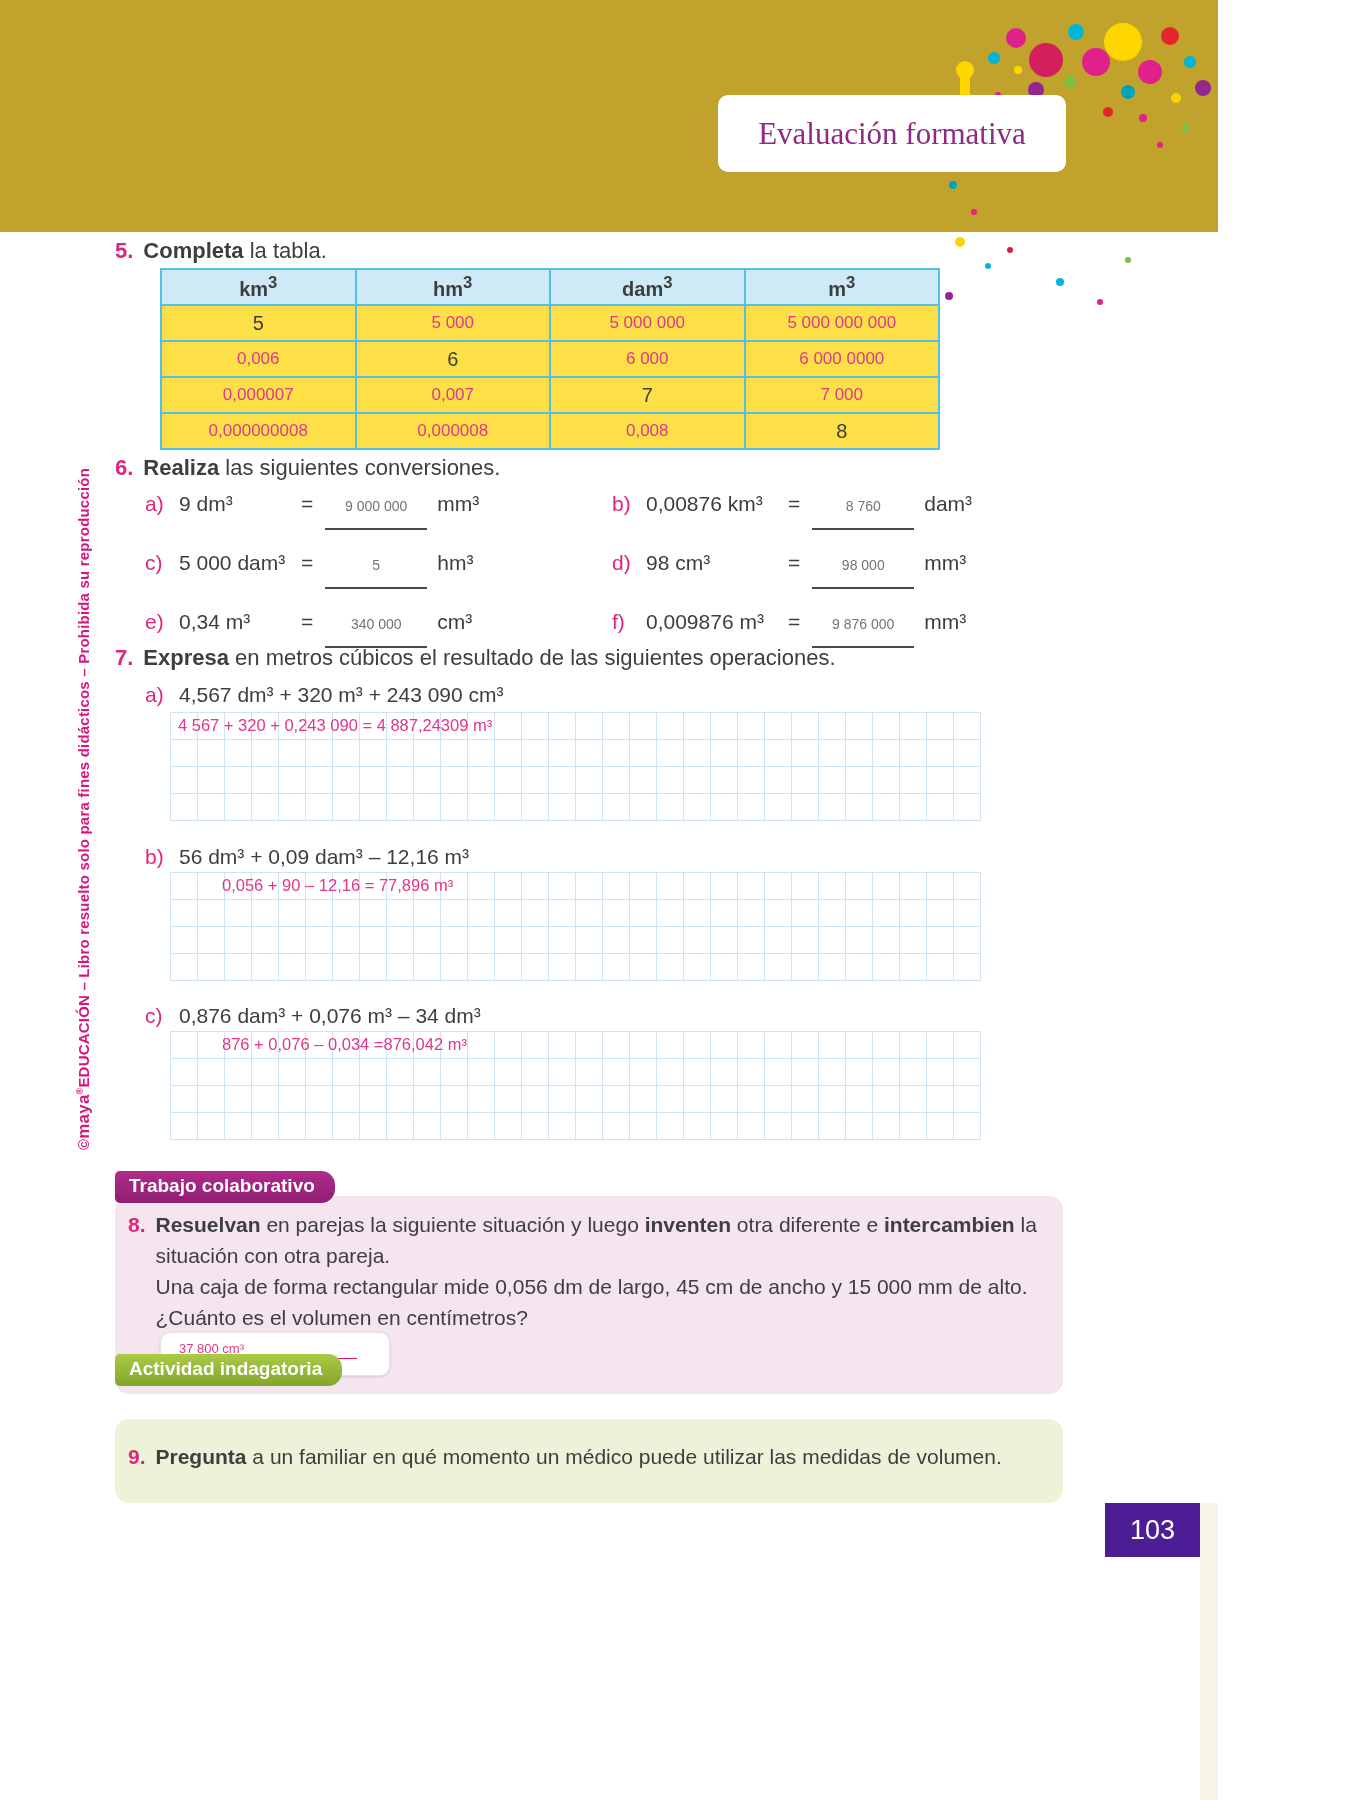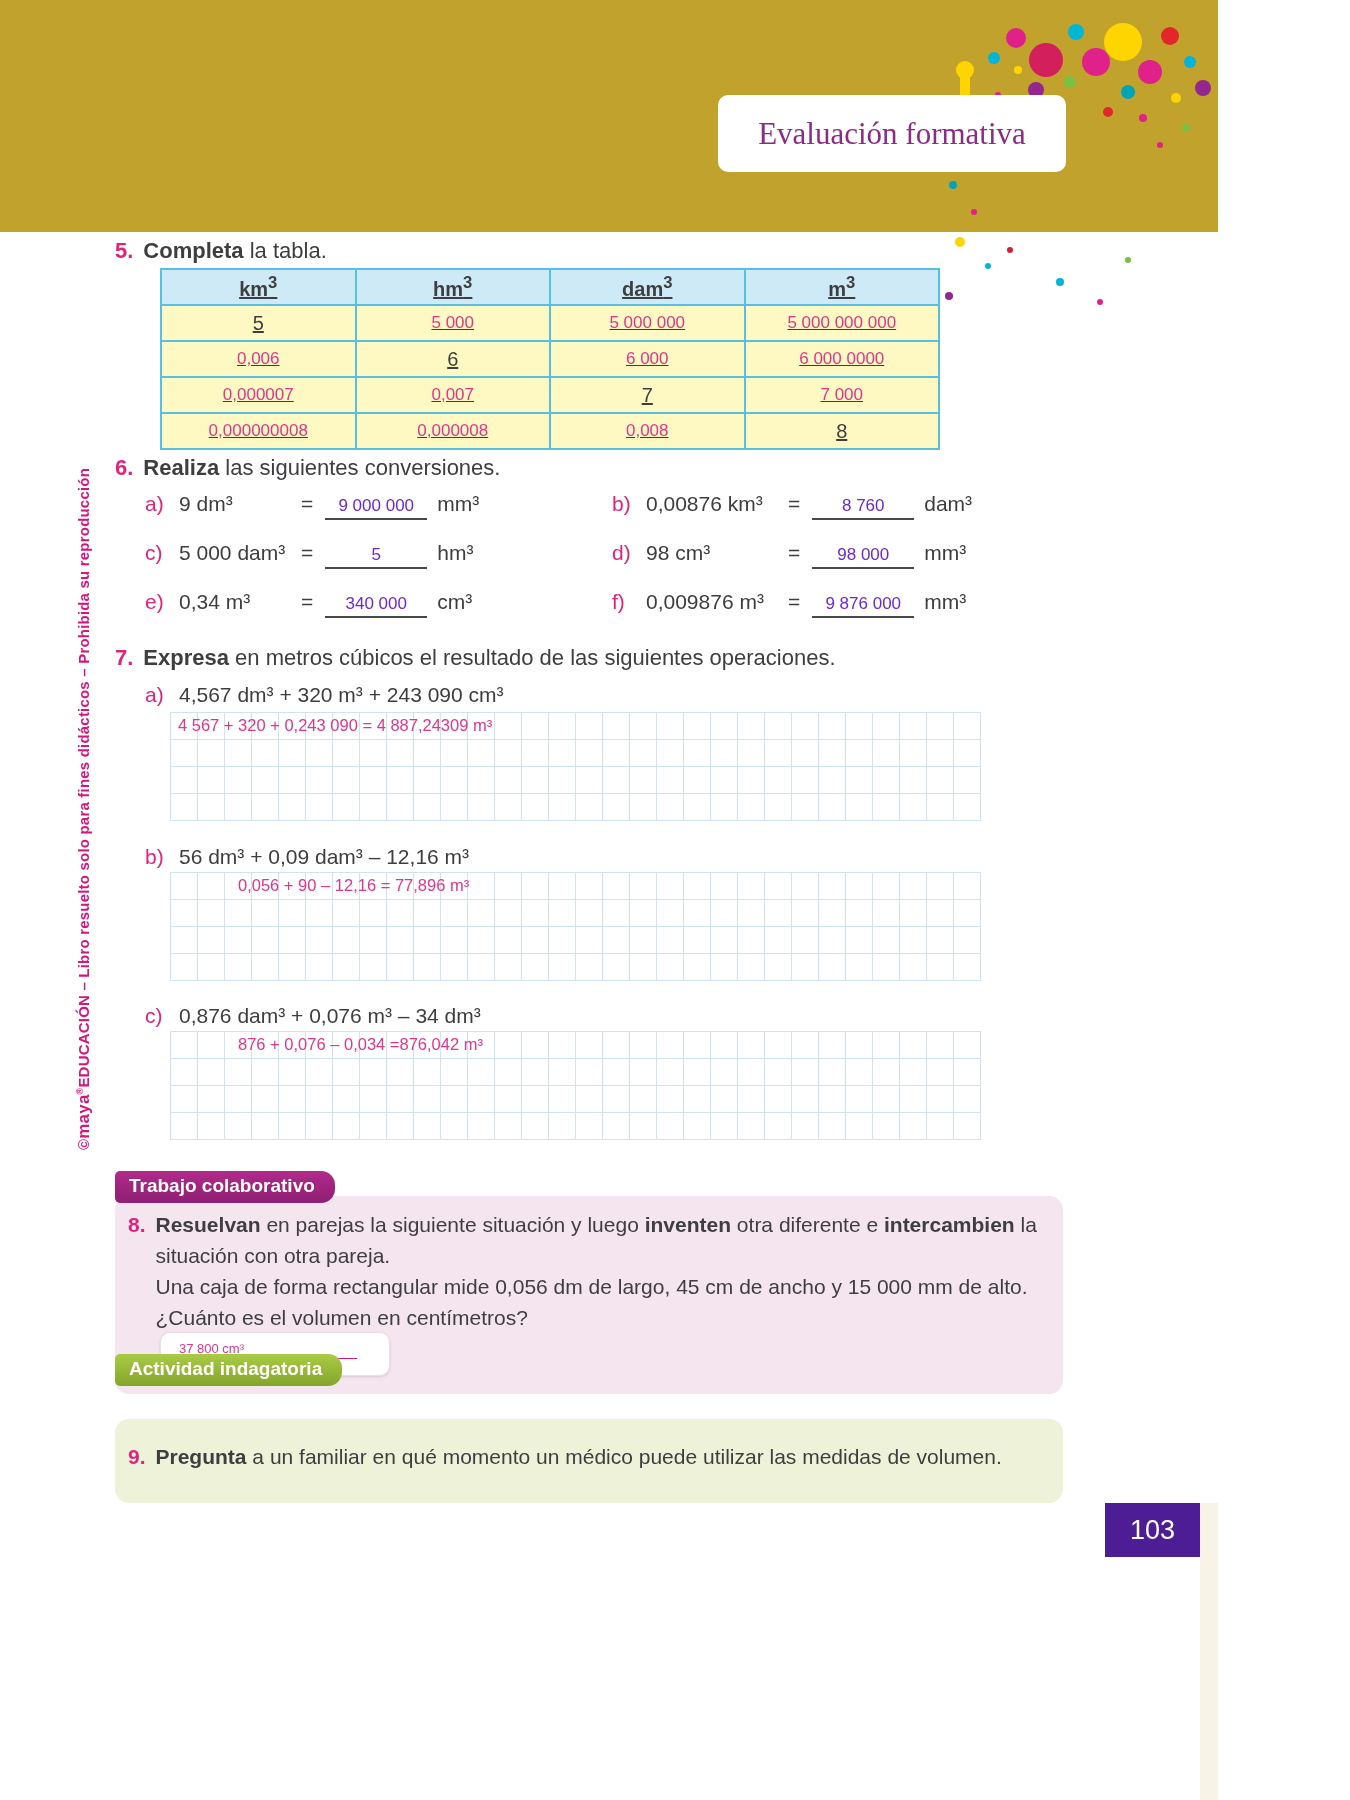--- a/index.html
+++ b/index.html
@@ -19,46 +19,46 @@
            white-space:nowrap;color:#d6157f;font-size:15px;font-weight:bold;letter-spacing:.2px;}
   .sidebar .brand{font-weight:800;font-size:17px;}
   .sidebar sup{font-size:9px;}
 
   
   .q-header{display:flex;gap:10px;font-size:22px;align-items:baseline;}
   .qnum{color:#e0247e;font-weight:bold;}
   .qbold{font-weight:bold;}
 
   
-  .conv-table{border-collapse:collapse;width:780px;table-layout:fixed;background:#fef9c3;text-decoration:underline;}
+  .conv-table{border-collapse:collapse;width:780px;table-layout:fixed;background:#fde047;}
   .conv-table th,.conv-table td{border:2px solid #56bfe3;text-align:center;height:34px;padding:0;}
   .conv-table th{background:#cfeaf7;font-size:20px;color:#3e3e40;font-weight:bold;}
   .conv-table td.given{font-size:20px;color:#3e3e40;}
   .conv-table td.ans{font-size:17px;color:#e0368c;}
 
   
   .conv-grid{display:grid;grid-template-columns:467px auto;row-gap:21px;font-size:21px;}
   .conv-item{display:flex;align-items:baseline;white-space:nowrap;}
   .conv-item .letter{color:#e0247e;width:34px;}
   .conv-item.L .expr{width:118px;}
   .conv-item.R .expr{width:138px;}
   .conv-item .eq{margin:0 4px;}
   .ansline{display:inline-block;width:102px;border-bottom:2px solid #4a4a4c;text-align:center;
-           color:#6d28d9;font-size:17px;margin:0 8px;padding-bottom:2px;}
+           color:#737373;font-size:14px;margin:0 8px;padding-bottom:14px;}
   .unit{margin-left:2px;}
 
   
   .part-label{display:flex;gap:8px;font-size:21px;align-items:baseline;}
   .part-label .letter{color:#e0247e;width:26px;}
   .workgrid{position:absolute;width:810px;height:108px;background-color:#ffffff;
     background-image:linear-gradient(to right,#cfe3f2 1px,transparent 1px),
                      linear-gradient(to bottom,#cfe3f2 1px,transparent 1px);
     background-size:27px 27px;border-right:1px solid #cfe3f2;border-bottom:1px solid #cfe3f2;}
   .work{color:#e0368c;font-size:16.5px;line-height:26px;padding-left:8px;white-space:nowrap;}
-  .work.indent{padding-left:32px;margin-left:36px;}
+  .work.indent{padding-left:52px;}
 
   
   .panel{position:absolute;border-radius:14px;}
   .panel.collab{left:115px;top:1196px;width:948px;height:198px;background:#f4e5ef;}
   .panel.inquiry{left:115px;top:1419px;width:948px;height:84px;background:#eef2d8;}
   .badge{position:absolute;z-index:2;color:#ffffff;font-weight:bold;font-size:19px;
          padding:4px 20px 6px 14px;border-radius:5px 14px 14px 5px;}
   .badge.collab{left:115px;top:1171px;background:linear-gradient(180deg,#b12a8c,#8e1f72);}
   .badge.inquiry{left:115px;top:1354px;background:linear-gradient(180deg,#a9cb44,#84a52c);}
 

